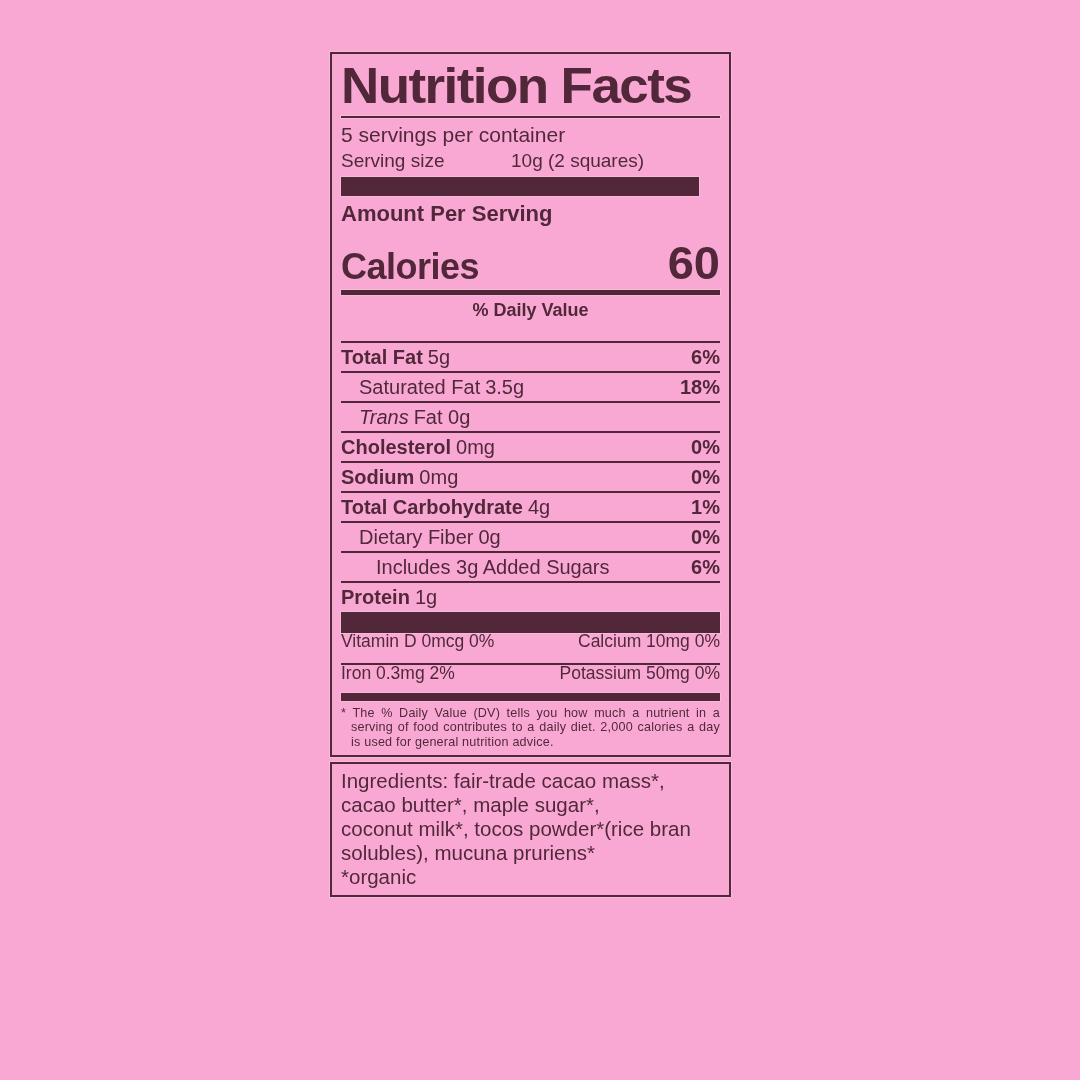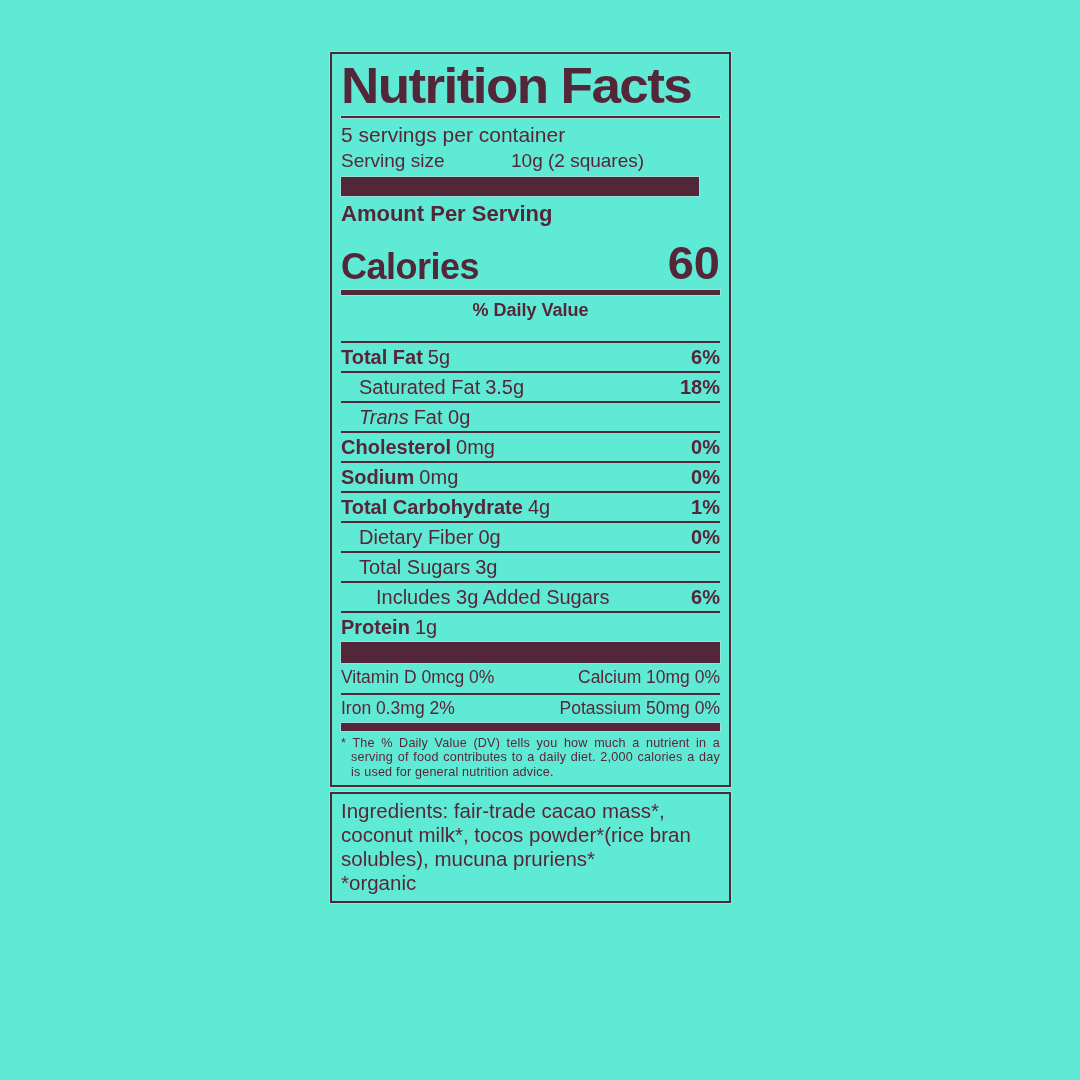--- a/index.html
+++ b/index.html
@@ -8,21 +8,21 @@
     --halo-soft:rgba(240,211,223,0.25);
   }
   *{margin:0;padding:0;box-sizing:border-box;}
   html,body{width:1080px;height:1080px;}
   body{
     background:#000;
     font-family:"Liberation Sans", sans-serif;
     color:var(--ink);
     overflow:hidden;
   }
-  .stage{position:relative;width:1080px;height:1080px;background:#5eead4;}
+  .stage{position:relative;width:1080px;height:1080px;background:#f9a8d4;}
   .label-wrap{
     position:absolute;left:330px;top:52px;width:401px;
     text-shadow:0 0 1px var(--halo-soft);
   }
   .box{
     border:2px solid var(--ink);
     box-shadow:0 0 0 1px var(--halo);
     background:transparent;
     padding:5px 9px 4px 9px;
   }
@@ -61,21 +61,21 @@
   }
   .indent-1{padding-left:18px;}
   .indent-2{padding-left:35px;}
   .w-bold{font-weight:700;}
   .w-italic{font-style:italic;}
   .amt{margin-left:5px;}
   .dv{font-weight:700;}
 
   .bar-mid{height:21px;margin:1px 0 0 0;}
   .mrow{
-    display:flex;justify-content:space-between;align-items:center;
+    display:flex;justify-content:space-between;
     height:30px;font-size:17.5px;line-height:1;
   }
   .mrow + .mrow{border-top:2px solid var(--ink);}
   .bar-small{height:8px;margin:0 0 0 0;}
   .footnote{
     font-size:12.6px;line-height:1.13;
     text-align:justify;
     padding:5px 0 2px 10px;
     text-indent:-10px;
     letter-spacing:0.2px;
@@ -135,23 +135,20 @@
             <span class="dv">0%</span>
           </div>
           <div class="nrow">
             <span class="nname"><span class="w-bold">Total Carbohydrate</span><span class="amt">4g</span></span>
             <span class="dv">1%</span>
           </div>
           <div class="nrow indent-1">
             <span class="nname"><span>Dietary Fiber</span><span class="amt">0g</span></span>
             <span class="dv">0%</span>
           </div>
-          <div class="nrow indent-1">
-            <span class="nname"><span>Total Sugars</span><span class="amt">3g</span></span>
-          </div>
           <div class="nrow indent-2">
             <span class="nname"><span>Includes 3g Added Sugars</span></span>
             <span class="dv">6%</span>
           </div>
           <div class="nrow">
             <span class="nname"><span class="w-bold">Protein</span><span class="amt">1g</span></span>
           </div>
         </div>
 
       <div class="bar bar-mid"></div>
@@ -168,20 +165,21 @@
         </div>
 
       <div class="bar bar-small"></div>
 
       <div class="footnote">* The % Daily Value (DV) tells you how much a nutrient in a serving of food contributes to a daily diet. 2,000 calories a day is used for general nutrition advice.</div>
     </div>
 
     <div class="box ingredients-box">
       <div id="ingredients-lines">
           <div class="ing-line">Ingredients: fair-trade cacao mass*,</div>
+          <div class="ing-line">cacao butter*, maple sugar*,</div>
           <div class="ing-line">coconut milk*, tocos powder*(rice bran</div>
           <div class="ing-line">solubles), mucuna pruriens*</div>
           <div class="ing-line">*organic</div>
         </div>
     </div>
 
   </div>
 </div>
 
 </body></html>

